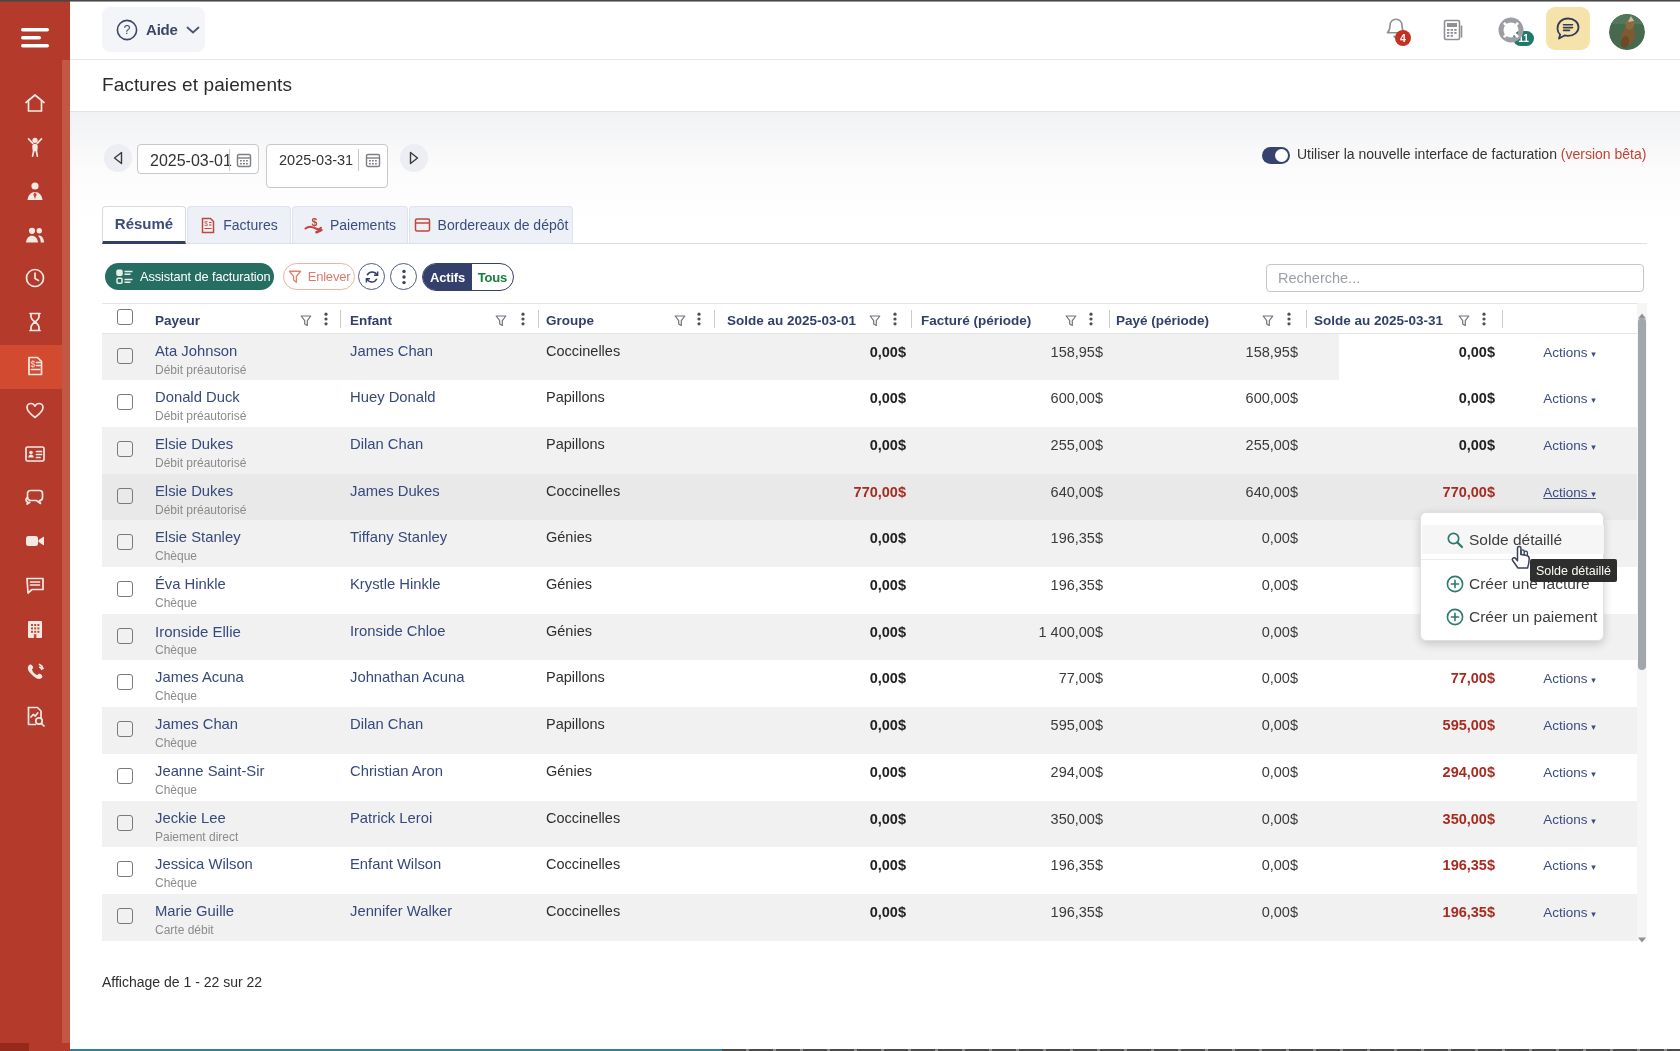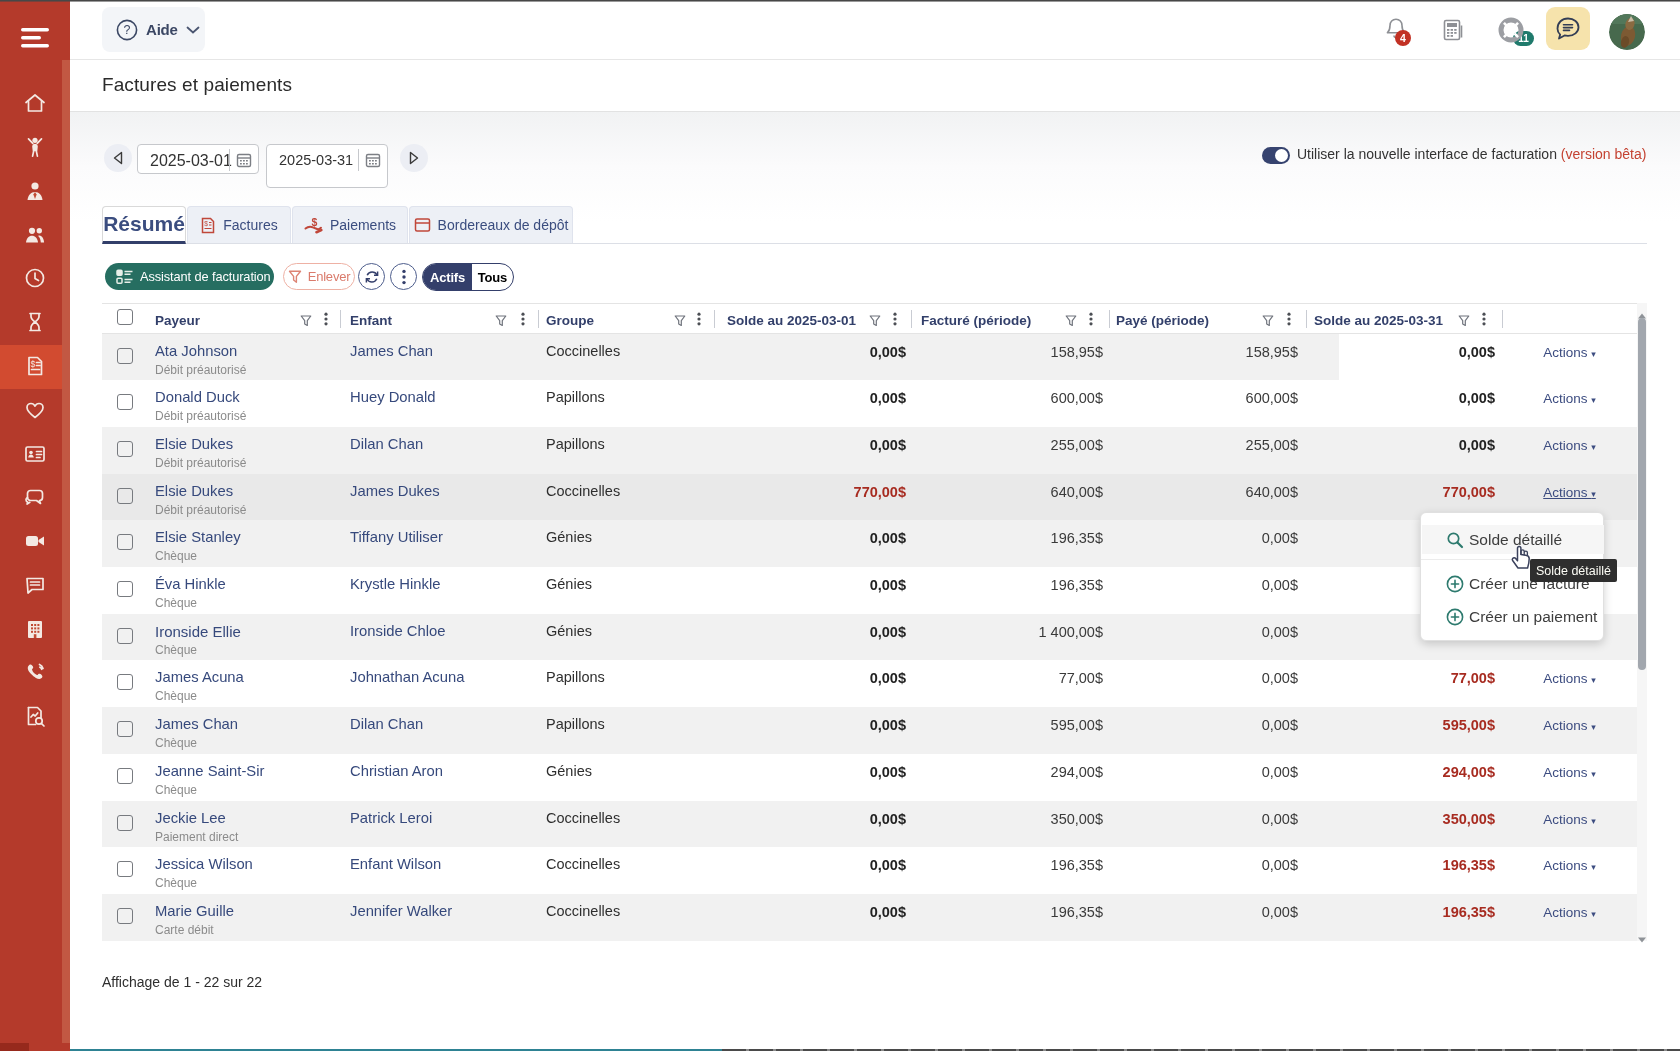--- a/index.html
+++ b/index.html
@@ -238,21 +238,21 @@
       </svg>
       <span>Paiements</span>
     </div>
   <div class="tab inactive" style="left:339px;width:164px;">
       <svg width="17" height="16" viewBox="0 0 17 16" style="">
         <rect x="1.5" y="2" width="14" height="12" rx="1.5" fill="none" stroke="#c0473a" stroke-width="1.5"></rect>
         <path d="M1.5 6h14" stroke="#c0473a" stroke-width="1.5"></path>
       </svg>
       <span>Bordereaux de dépôt</span>
     </div>
-  <div class="tab" style="left:32px;width:84px;background:#fff;border:1px solid #d9d9d9;border-bottom:3px solid #323f6a;height:37.5px;font-weight:bold;font-size:21px;">Résumé</div>
+  <div class="tab" style="left:32px;width:84px;background:#fff;border:1px solid #d9d9d9;border-bottom:3px solid #323f6a;height:37.5px;font-weight:bold;font-size:15px;">Résumé</div>
 
   <div style="position:absolute;left:35px;top:151px;width:169px;height:27px;border-radius:14px;background:#266e61;color:#fff;display:flex;align-items:center;padding-left:11px;gap:7px;font-size:12.8px;white-space:nowrap;letter-spacing:-0.1px;">
       <svg width="17" height="16" viewBox="0 0 17 16" style="">
         <g stroke="#e8efe9" stroke-width="1.5" fill="none">
           <rect x="1" y="1.2" width="5" height="5" rx="1" fill="#e8efe9"></rect>
           <path d="M8.5 2.4h8M8.5 5.2h6"></path>
           <rect x="1" y="9.2" width="5" height="5" rx="1"></rect>
           <path d="M8.5 10.4h8M8.5 13.2h6"></path>
         </g>
       </svg>
@@ -274,21 +274,24 @@
     </div>
   <div class="circbtn" style="left:320px;top:151px;">
       <svg width="4" height="16" viewBox="0 0 4 16" style="">
         <circle cx="2" cy="2.4" r="1.7" fill="#343f6b"></circle>
         <circle cx="2" cy="8" r="1.7" fill="#343f6b"></circle>
         <circle cx="2" cy="13.6" r="1.7" fill="#343f6b"></circle>
       </svg>
     </div>
   <div style="position:absolute;left:352px;top:151px;width:92px;height:28px;border-radius:14px;border:1px solid #343f6b;background:#fff;overflow:hidden;display:flex;">
      <div style="width:49px;height:100%;background:#343f6b;color:#fff;font-size:13px;font-weight:bold;letter-spacing:-0.2px;display:flex;align-items:center;justify-content:center;">Actifs</div>
-     <div style="flex:1;color:#000000;font-size:13px;font-weight:bold;letter-spacing:-0.2px;display:flex;align-items:center;justify-content:center;">Tous</div>
+     <div style="flex:1;color:#15803d;font-size:13px;font-weight:bold;letter-spacing:-0.2px;display:flex;align-items:center;justify-content:center;">Tous</div>
+  </div>
+  <div style="position:absolute;left:1196px;top:152px;width:378px;height:28px;border:1px solid #c3c7ce;border-radius:4px;background:#fff;">
+     <div style="position:absolute;left:11px;top:5px;font-size:14.5px;color:#9aa0a8;">Recherche...</div>
   </div>
 
   <div style="position:absolute;left:32px;top:191px;width:1545px;height:1px;background:#e4e4e4;"></div>
   <div style="position:absolute;left:32px;top:221px;width:1545px;height:1px;background:#e4e4e4;"></div>
   <div class="hlabel" style="left:85px;">Payeur</div>
 <div class="hlabel" style="left:280px;">Enfant</div>
 <div class="hlabel" style="left:476px;">Groupe</div>
 <div class="hlabel" style="left:656px;width:130px;text-align:right;">Solde au 2025-03-01</div>
 <div class="hlabel" style="left:851px;">Facturé (période)</div>
 <div class="hlabel" style="left:1046px;">Payé (période)</div>
@@ -403,21 +406,21 @@
       <div style="position:absolute;left:604px;top:10px;width:200px;text-align:right;font-size:14.5px;font-weight:bold;color:#a72b20;">770,00$</div>
       <div style="position:absolute;left:801px;top:10px;width:200px;text-align:right;font-size:14.5px;color:#3a3a3a;">640,00$</div>
       <div style="position:absolute;left:996px;top:10px;width:200px;text-align:right;font-size:14.5px;color:#3a3a3a;">640,00$</div>
       <div style="position:absolute;left:1193px;top:10px;width:200px;text-align:right;font-size:14.5px;font-weight:bold;color:#a72b20;">770,00$</div>
       <div style="position:absolute;left:1415px;top:11px;width:105px;text-align:center;font-size:13.5px;color:#3c4c80;text-decoration:underline;">Actions <span style="font-size:9px;">▾</span></div>
     </div>
 <div style="position:absolute;left:32px;top:408.3px;width:1535px;height:46.7px;background:#f1f1f1;">
       <div class="cb" style="left:15px;top:14px;"></div>
       <div style="position:absolute;left:53px;top:9px;font-size:14.8px;color:#36497c;">Elsie Stanley</div>
       <div style="position:absolute;left:53px;top:29px;font-size:12px;color:#8b8b8b;">Chèque</div>
-      <div style="position:absolute;left:248px;top:9px;font-size:14.8px;color:#36497c;">Tiffany Utiliser</div>
+      <div style="position:absolute;left:248px;top:9px;font-size:14.8px;color:#36497c;">Tiffany Stanley</div>
       <div style="position:absolute;left:444px;top:9px;font-size:14.5px;color:#2e2e2e;">Génies</div>
       <div style="position:absolute;left:604px;top:10px;width:200px;text-align:right;font-size:14.5px;font-weight:bold;color:#222;">0,00$</div>
       <div style="position:absolute;left:801px;top:10px;width:200px;text-align:right;font-size:14.5px;color:#3a3a3a;">196,35$</div>
       <div style="position:absolute;left:996px;top:10px;width:200px;text-align:right;font-size:14.5px;color:#3a3a3a;">0,00$</div>
     </div>
 <div style="position:absolute;left:32px;top:455.0px;width:1535px;height:46.7px;background:#ffffff;">
       <div class="cb" style="left:15px;top:14px;"></div>
       <div style="position:absolute;left:53px;top:9px;font-size:14.8px;color:#36497c;">Éva Hinkle</div>
       <div style="position:absolute;left:53px;top:29px;font-size:12px;color:#8b8b8b;">Chèque</div>
       <div style="position:absolute;left:248px;top:9px;font-size:14.8px;color:#36497c;">Krystle Hinkle</div>

